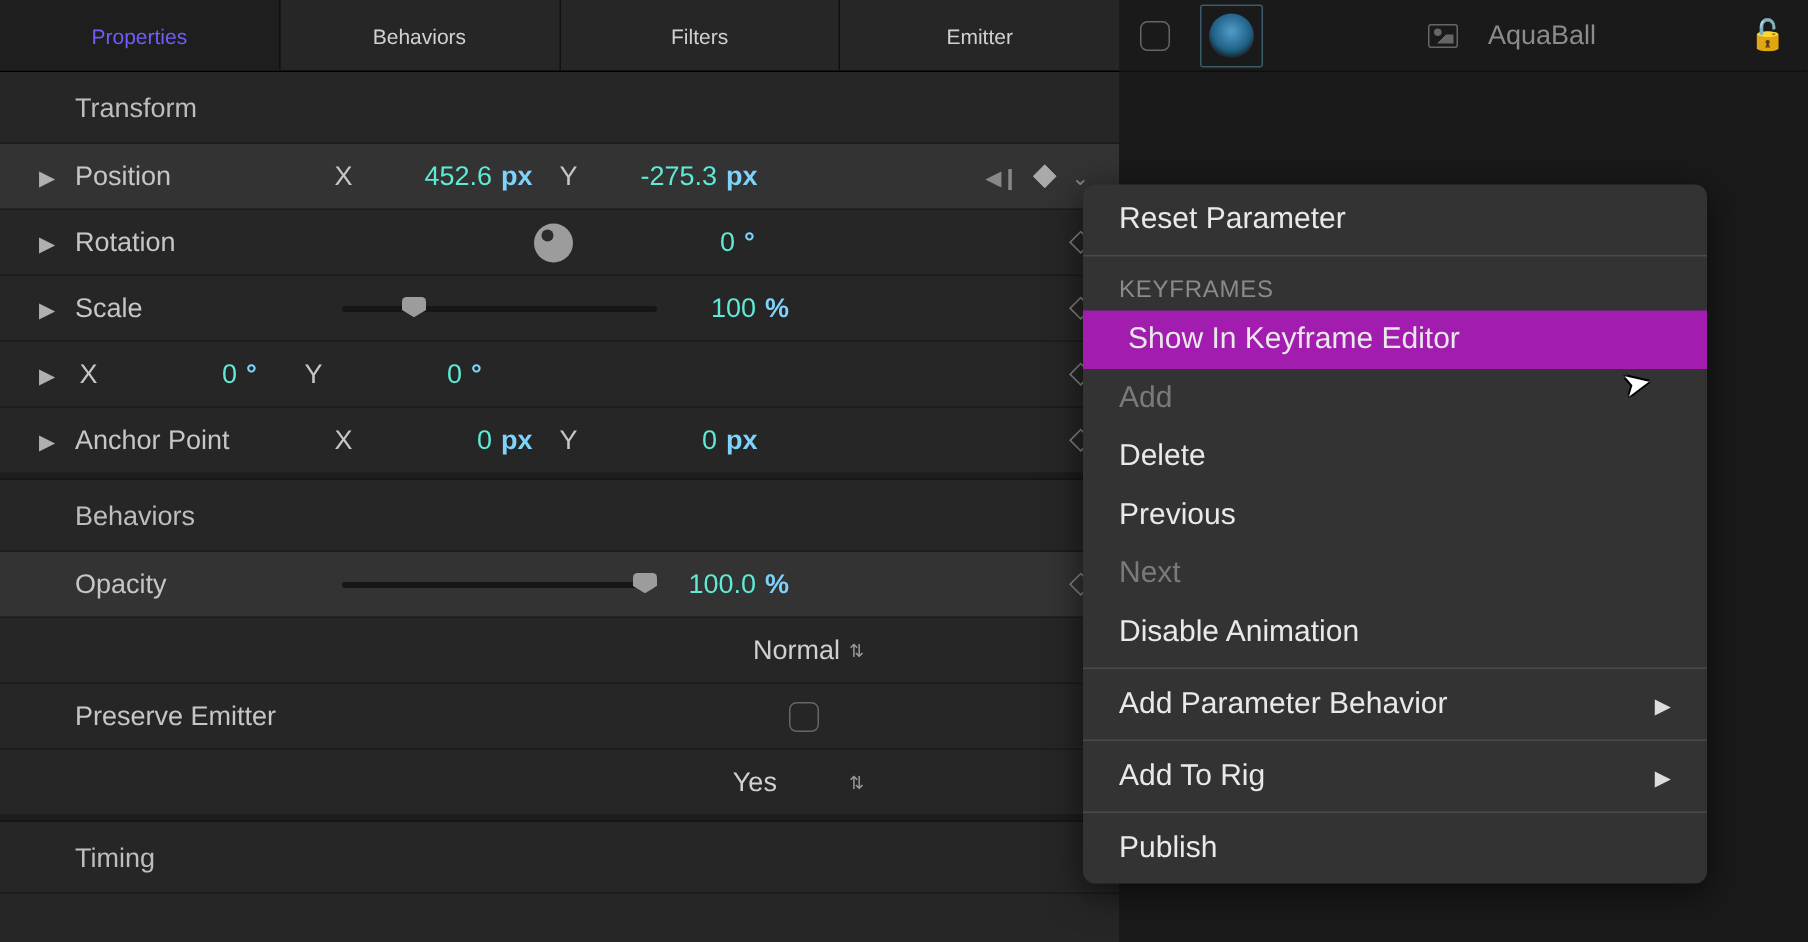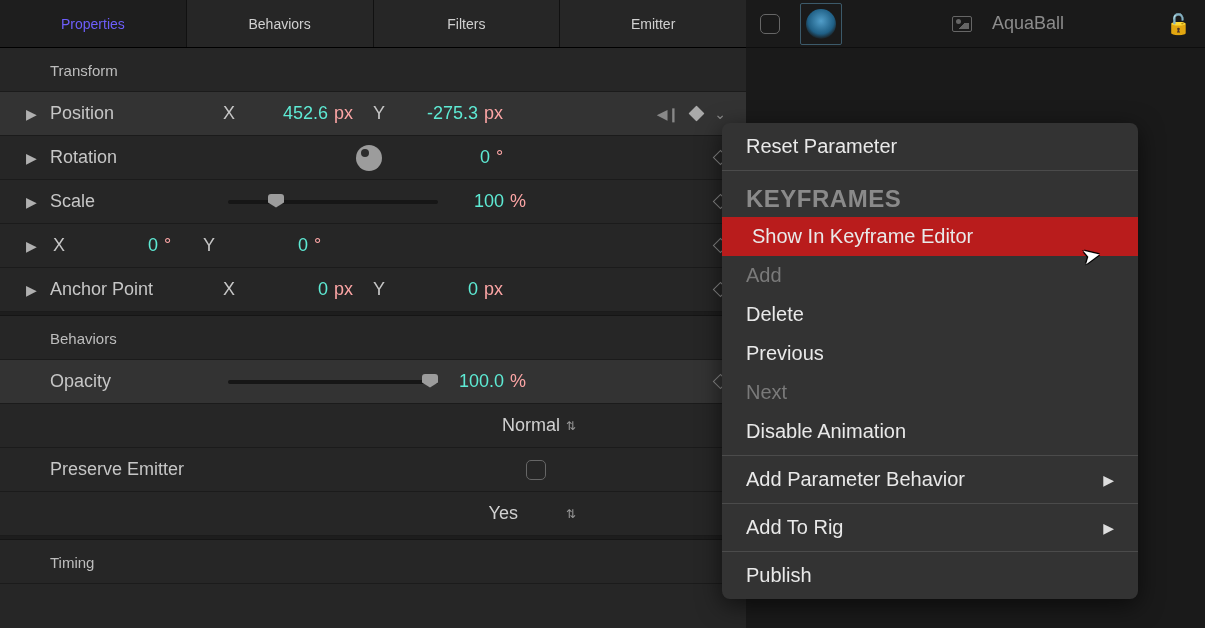--- a/index.html
+++ b/index.html
@@ -8,30 +8,30 @@
   .left { width: 746px; background: #262626; display: flex; flex-direction: column; }
   .right { flex: 1; background: #1a1a1a; position: relative; }
 
   
   .tabs { display: flex; height: 48px; border-bottom: 1px solid #000; }
   .tab { flex: 1; display: flex; align-items: center; justify-content: center; border-right: 1px solid #111; color: #d0d0d0; cursor: pointer; font-size: 14px; }
   .tab.active { color: #6d5efb; background: #1e1e1e; }
   .tab:last-child { border-right: none; }
 
   
-  .section-header { padding: 14px 0 12px 50px; color: #bdbdbd; font-size: 15px; border-bottom: 1px solid #1b1b1b; }
+  .section-header { padding: 14px 0 12px 50px; color: #bdbdbd; font-size: 18px; border-bottom: 1px solid #1b1b1b; }
 
   
   .param-row { display: flex; align-items: center; height: 44px; border-bottom: 1px solid #1b1b1b; padding-left: 26px; }
   .param-row.highlight { background: #333333; }
   .disclosure { color: #b0b0b0; font-size: 14px; width: 14px; display: inline-block; }
   .param-label { color: #c6c6c6; margin-left: 10px; font-size: 18px; flex: 0 0 160px; }
   .axis { color: #c6c6c6; margin-left: 8px; width: 22px; text-align: center; }
   .value { color: #5eead4; text-align: right; min-width: 80px; margin-left: 8px; }
-  .unit { color: #fca5a5; margin-left: 6px; width: 26px; }
+  .unit { color: #7dd3fc; margin-left: 6px; width: 26px; font-weight: bold; }
   .controls { margin-left: auto; display: flex; align-items: center; gap: 12px; padding-right: 20px; }
   .ctrl-icon { color: #888; font-size: 14px; }
   .diamond { width: 11px; height: 11px; transform: rotate(45deg); border: 1px solid #888; display: inline-block;}
   .diamond.filled { background: #aaa; border-color:#aaa; }
 
   
   .slider-track { position: relative; width: 210px; height: 4px; background: #161616; border-radius: 2px; margin-left: 18px; }
   .slider-thumb { position: absolute; top: -6px; width: 16px; height: 14px; background: #9c9c9c; border-radius: 3px 3px 2px 2px; }
   .slider-thumb.pentagon { clip-path: polygon(0 0, 100% 0, 100% 65%, 50% 100%, 0 65%); }
   .rotation-dial { width: 26px; height: 26px; border-radius: 50%; background: #9c9c9c; position: relative; margin-left: 146px; }
@@ -51,23 +51,23 @@
   .aqua-ball { width:30px; height:30px; border-radius:50%; background: radial-gradient(circle at 50% 40%, #519dc8 0%, #1f5f85 55%, rgba(31,95,133,0) 78%);}
   .pic-icon { width:20px; height:16px; border:1.5px solid #666; border-radius:2px; position:relative;}
   .pic-icon::before { content:""; position:absolute; width:5px; height:5px; border-radius:50%; background:#666; top:2px; left:3px;}
   .pic-icon::after { content:""; position:absolute; left:2px; right:2px; bottom:2px; height:6px; background:linear-gradient(135deg, transparent 45%, #666 46%);}
   .lock-icon { color:#888; margin-left:auto; font-size:20px;}
 
   
   .context-menu { position: absolute; left: 722px; top: 123px; width: 416px; background: #333333; border-radius: 8px; box-shadow: 0 6px 24px rgba(0,0,0,.6); padding: 4px 0; color: #e9e9e9; font-size: 20px; z-index: 50; }
   .menu-item { padding: 8px 24px; display:flex; align-items:center; justify-content:space-between; }
   .menu-item.clickable { cursor:pointer; }
-  .menu-item.highlight { background: #b91c1c; padding-left: 30px; }
+  .menu-item.highlight { background: #a21caf; padding-left: 30px; }
   .menu-item.disabled { color:#7a7a7a; }
-  .menu-section-label { color:#8a8a8a; padding: 10px 24px 4px; font-size: 24px; letter-spacing: .5px; font-weight: bold;}
+  .menu-section-label { color:#8a8a8a; padding: 10px 24px 4px; font-size: 16px; letter-spacing: .5px;}
   .menu-div { height:1px; background:#4b4b4b; margin:4px 0;}
   .submenu-arrow { color:#ddd; font-size:14px;}
 
   .cursor { position:absolute; left:1082px; top:243px; z-index:60; font-size:22px; color:#fff; text-shadow: -1px -1px 0 #000,1px -1px 0 #000,-1px 1px 0 #000,1px 1px 0 #000; transform: rotate(-12deg); }
 </style>
 </head>
 <body>
 
 <div class="app">
   <div class="left">

